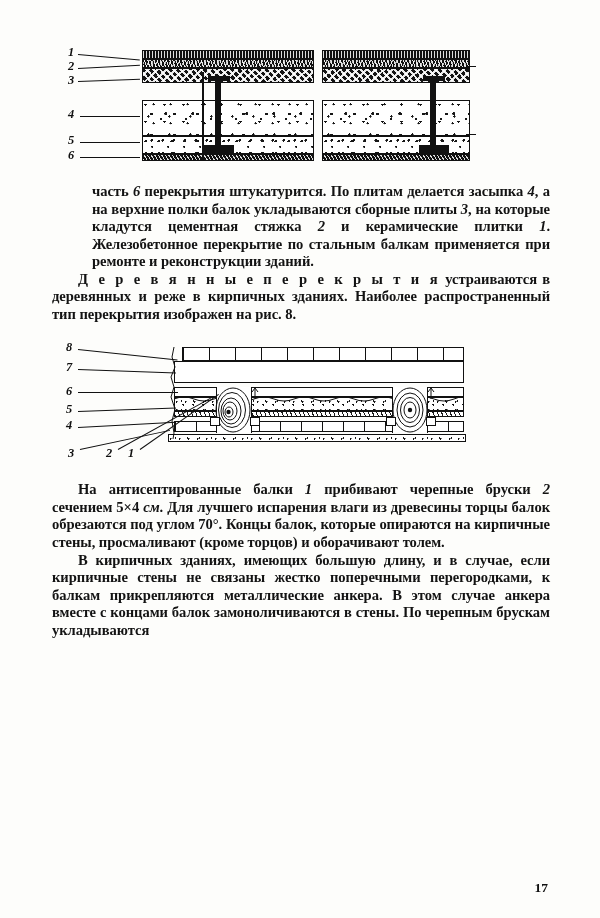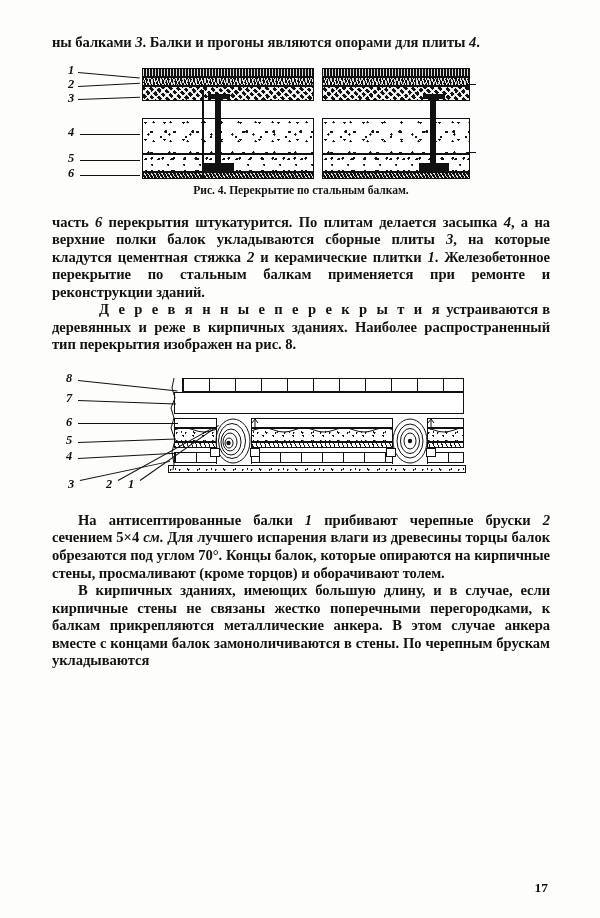--- a/index.html
+++ b/index.html
@@ -31,21 +31,21 @@
     line-height: 17.55px;
     text-align: justify;
     text-justify: inter-word;
     font-weight: 600;
     letter-spacing: -0.05px;
     color: #131313;
     -webkit-font-smoothing: none;
   }
   p.indent { text-indent: 26px; }
   .it { font-style: italic; }
-  .sp { letter-spacing: 2.6px; margin-left: 21px; }
+  .sp { letter-spacing: 2.6px; }
 
   
   figure { margin: 0; }
   .figcap {
     margin: 0;
     font-size: 11.6px;
     font-weight: 600;
     text-align: center;
     color: #141414;
     letter-spacing: -0.05px;
@@ -167,23 +167,20 @@
     font-weight: 700;
     color: #111;
     font-family: "Liberation Serif", serif;
   }
 </style>
 </head>
 <body>
 
 <div class="page">
 
-  <p class="para" style="margin-bottom:0;">
-    <span>ны балками <i class="it">3</i>. Балки и прогоны являются опорами для плиты <i class="it">4</i>.</span>
-  </p>
 
 
 
   <figure style="margin-top:14px;">
     <div class="fig-wrap" style="height:118px;">
       <div id="fig4-art" style="left:78px; top:2px;">
 
         <div class="f4-band pat-tile" style="left:12px;  top:0px;   width:172px; height:9px;"></div>
         <div class="f4-band pat-screed" style="left:12px;  top:9px;   width:172px; height:9px;"></div>
         <div class="f4-band pat-slab" style="left:12px;  top:18px;  width:172px; height:15px;"></div>
@@ -228,24 +225,23 @@
         <span class="callout" style="left:-62px; top:58px;">4</span>
         <div class="lead" style="left:-50px; top:66px; width:60px;"></div>
 
         <span class="callout" style="left:-62px; top:84px;">5</span>
         <div class="lead" style="left:-50px; top:92px; width:60px;"></div>
 
         <span class="callout" style="left:-62px; top:99px;">6</span>
         <div class="lead" style="left:-50px; top:107px; width:60px;"></div>
       </div>
     </div>
-    <figcaption class="figcap">Рис. 4. Перекрытие по стальным балкам.</figcaption>
   </figure>
 
-  <p class="para" style="margin-top:17px;">
+  <p class="para" style="margin-top:17px;margin-left:40px;">
     <span>часть <i class="it">6</i> перекрытия штукатурится. По плитам делается засыпка <i class="it">4</i>, а на верхние полки балок укладываются сборные плиты <i class="it">3</i>, на которые кладутся цементная стяжка <i class="it">2</i> и керамические плитки <i class="it">1</i>. Железобетонное перекрытие по стальным балкам применяется при ремонте и реконструкции зданий.</span>
   </p>
 
   <p class="para indent">
     <span class="sp">Д е р е в я н н ы е   п е р е к р ы т и я</span>
     <span>устраиваются в деревянных и реже в кирпичных зданиях. Наиболее распространенный тип перекрытия изображен на рис. 8.</span>
   </p>
 
   <figure style="margin-top:16px;">
     <div class="fig-wrap" style="height:122px;">

